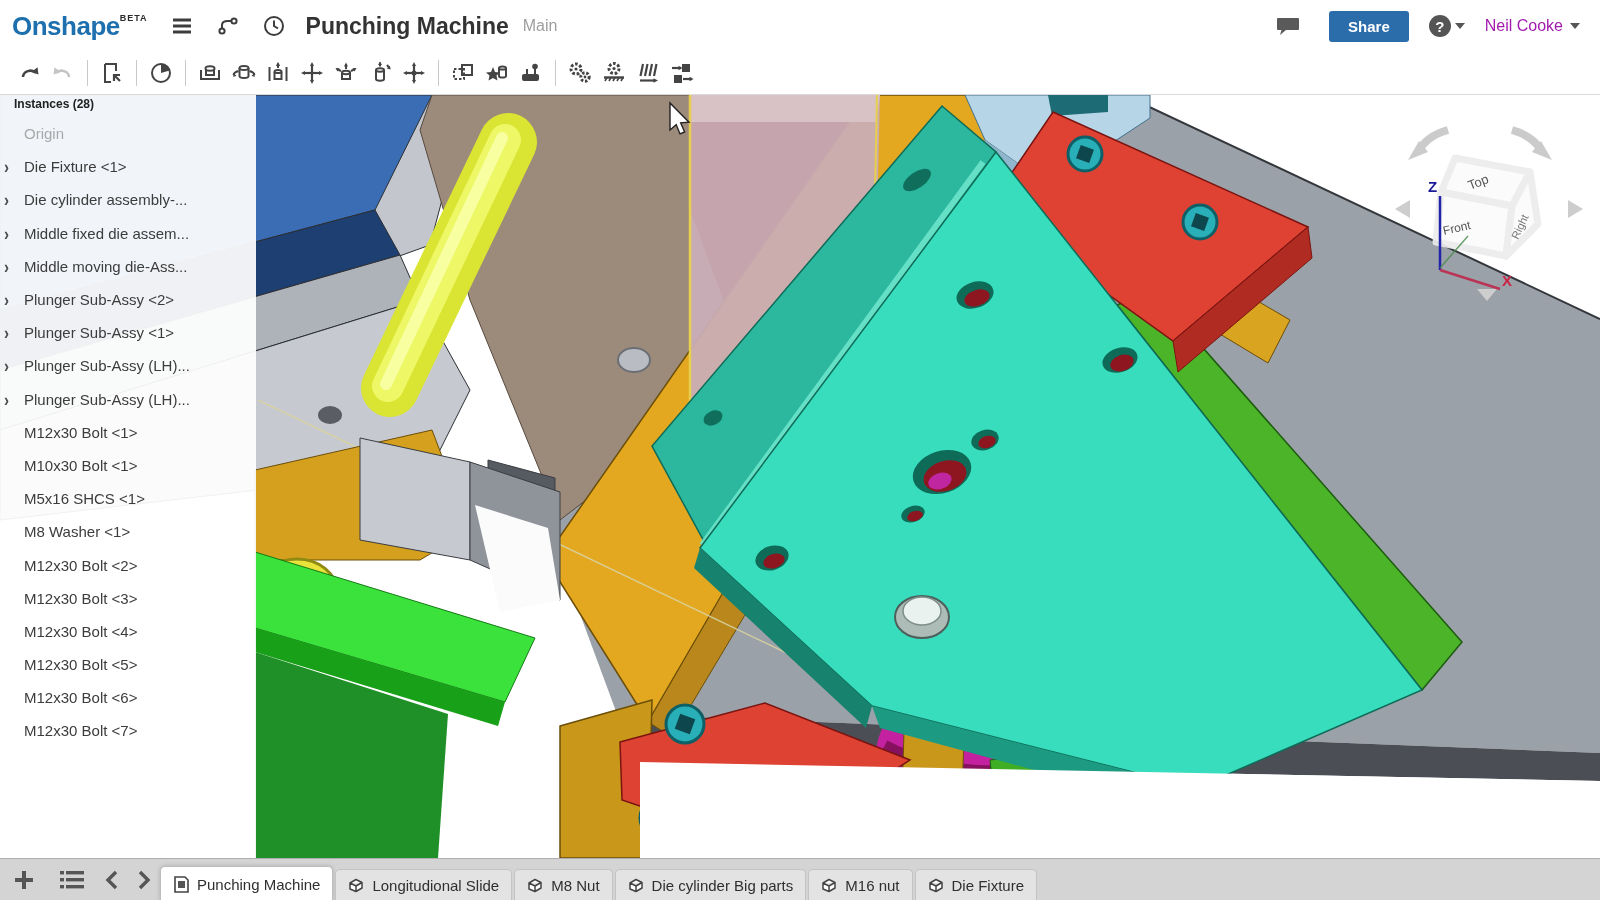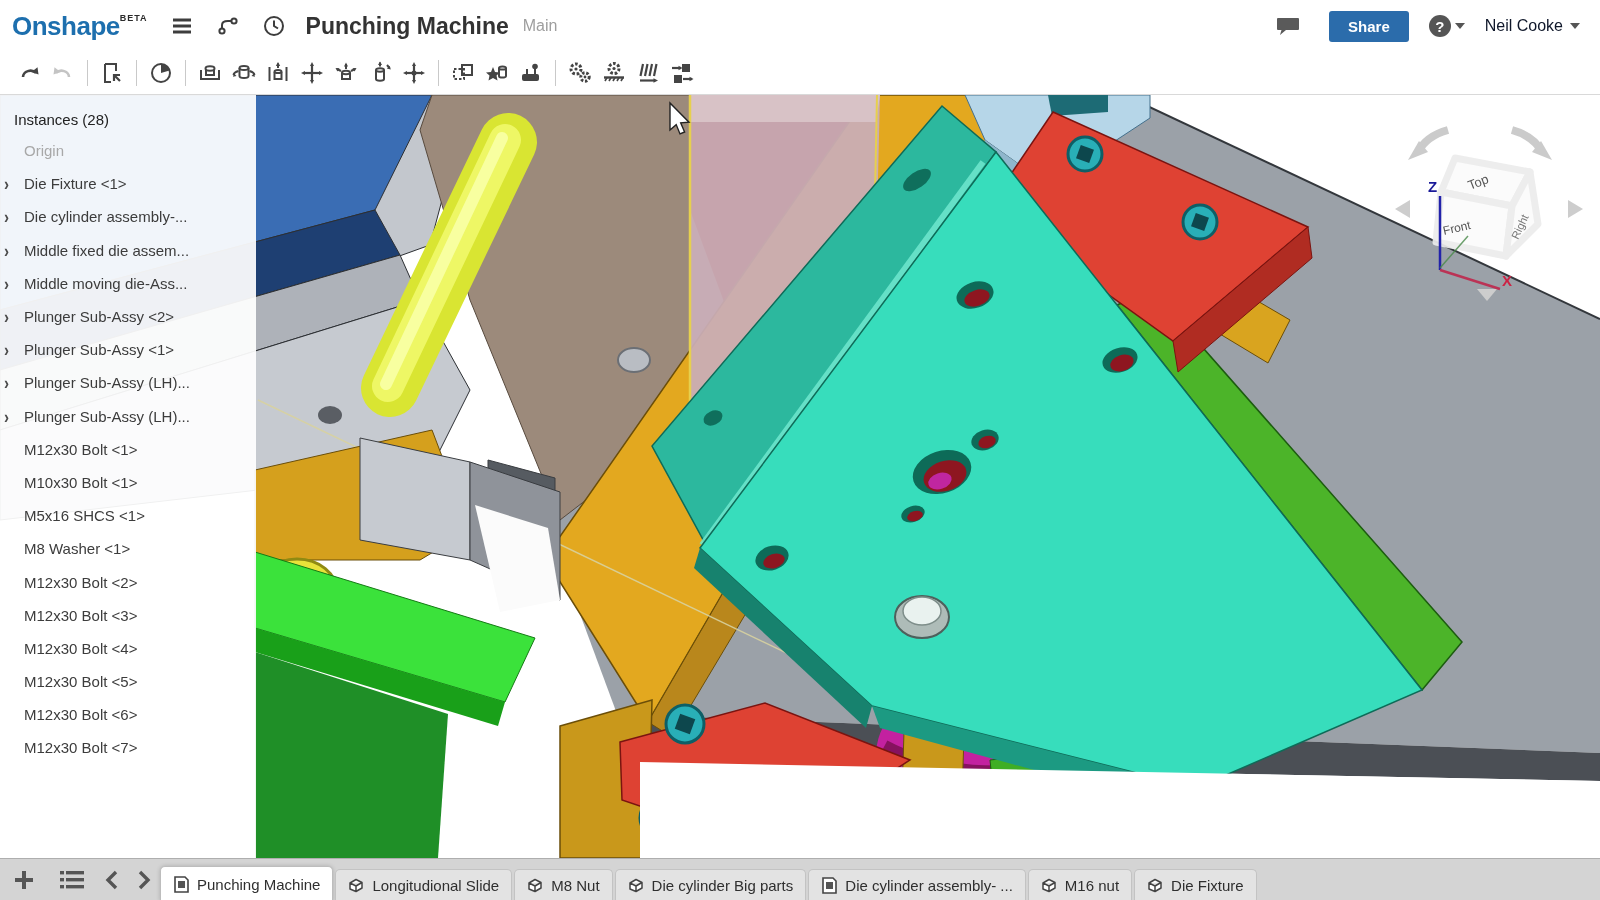--- a/index.html
+++ b/index.html
@@ -16,37 +16,37 @@
   .doc-title{font-size:23px;font-weight:bold;color:#333;margin-left:20px;white-space:nowrap;}
   .doc-workspace{font-size:16px;color:#9e9e9e;margin-left:14px;}
   .header-right{margin-left:auto;display:flex;align-items:center;gap:20px;padding-right:20px;}
   .share-btn{background:#2b6cab;color:#fff;font-size:15px;font-weight:bold;border:none;
              border-radius:3px;padding:7px 19px;cursor:pointer;margin-left:8px;}
   .help-wrap{display:flex;align-items:center;gap:4px;cursor:pointer;}
   .help-circle{width:22px;height:22px;border-radius:50%;background:#555;color:#fff;
                font-size:15px;font-weight:bold;display:flex;align-items:center;justify-content:center;}
   .caret{width:0;height:0;border-left:5px solid transparent;border-right:5px solid transparent;
          border-top:6px solid #555;display:inline-block;}
-  .user-wrap{display:flex;align-items:center;gap:7px;font-size:16px;color:#0f172a;cursor:pointer;}
+  .user-wrap{display:flex;align-items:center;gap:7px;font-size:16px;color:#a21caf;cursor:pointer;}
 
   
   .toolbar{position:absolute;left:0;top:52px;width:1600px;height:43px;background:#fff;
            border-bottom:1px solid #d9d9d9;display:flex;align-items:center;z-index:40;
            padding-left:12px;box-sizing:border-box;}
   .tbtn{width:34px;height:34px;display:flex;align-items:center;justify-content:center;
         cursor:pointer;border-radius:2px;flex:none;}
   .tsep{width:1px;height:26px;background:#c9c9c9;margin:0 7px;flex:none;}
 
   
   .viewport{position:absolute;left:0;top:95px;width:1600px;height:763px;z-index:1;}
 
   
   .instances{position:absolute;left:0;top:95px;width:256px;height:763px;
              background:rgba(255,255,255,0.93);z-index:20;overflow:hidden;}
-  .inst-title{font-size:15px;font-weight:normal;color:#222;padding:16px 0 6px 14px;}
+  .inst-title{font-size:12px;font-weight:bold;color:#222;padding:2px 0 6px 14px;}
   .inst-row{height:33.2px;display:flex;align-items:center;font-size:15px;color:#3c3c3c;
             padding-left:4px;cursor:pointer;white-space:nowrap;}
   .inst-row .chev{width:20px;flex:none;color:#4a4a4a;font-size:15px;font-weight:bold;
                   transform:scaleY(1.25);}
   .inst-row .nochev{width:20px;flex:none;}
   .inst-row.muted{color:#a8a8a8;}
   .ground-ic{margin-left:8px;flex:none;}
 
   
   .tabbar{position:absolute;left:0;top:858px;width:1600px;height:42px;background:#d4d4d4;
@@ -597,35 +597,26 @@
     <span class="ticon">
       <svg width="17" height="17" viewBox="0 0 17 17">
           <path d="M2,12 L2,6 L8,2.5 L14,5.5 L14,11 L8,14.5 Z M2,6 L8,9 L14,5.5 M8,9 L8,14.5" fill="#fff" stroke="#444" stroke-width="1.5" stroke-linejoin="round"></path>
         </svg>
     </span>
     <span>Die cylinder Big parts</span>
   </div>
   <div class="tab">
     <span class="ticon">
       <svg width="17" height="17" viewBox="0 0 17 17">
-          <path d="M2,1 h10 l3,3 v12 H2 Z" fill="#fff" stroke="#444" stroke-width="1.6"></path>
-          <rect x="5" y="5" width="7" height="7" fill="#555"></rect>
-        </svg>
-    </span>
-    <span>Die cylinder assembly- ...</span>
+          <path d="M2,12 L2,6 L8,2.5 L14,5.5 L14,11 L8,14.5 Z M2,6 L8,9 L14,5.5 M8,9 L8,14.5" fill="#fff" stroke="#444" stroke-width="1.5" stroke-linejoin="round"></path>
+        </svg>
+    </span>
+    <span>M16 nut</span>
   </div>
   <div class="tab">
     <span class="ticon">
       <svg width="17" height="17" viewBox="0 0 17 17">
           <path d="M2,12 L2,6 L8,2.5 L14,5.5 L14,11 L8,14.5 Z M2,6 L8,9 L14,5.5 M8,9 L8,14.5" fill="#fff" stroke="#444" stroke-width="1.5" stroke-linejoin="round"></path>
         </svg>
     </span>
-    <span>M16 nut</span>
-  </div>
-  <div class="tab">
-    <span class="ticon">
-      <svg width="17" height="17" viewBox="0 0 17 17">
-          <path d="M2,12 L2,6 L8,2.5 L14,5.5 L14,11 L8,14.5 Z M2,6 L8,9 L14,5.5 M8,9 L8,14.5" fill="#fff" stroke="#444" stroke-width="1.5" stroke-linejoin="round"></path>
-        </svg>
-    </span>
     <span>Die Fixture</span>
   </div>
 </div>
 
 </body></html>

